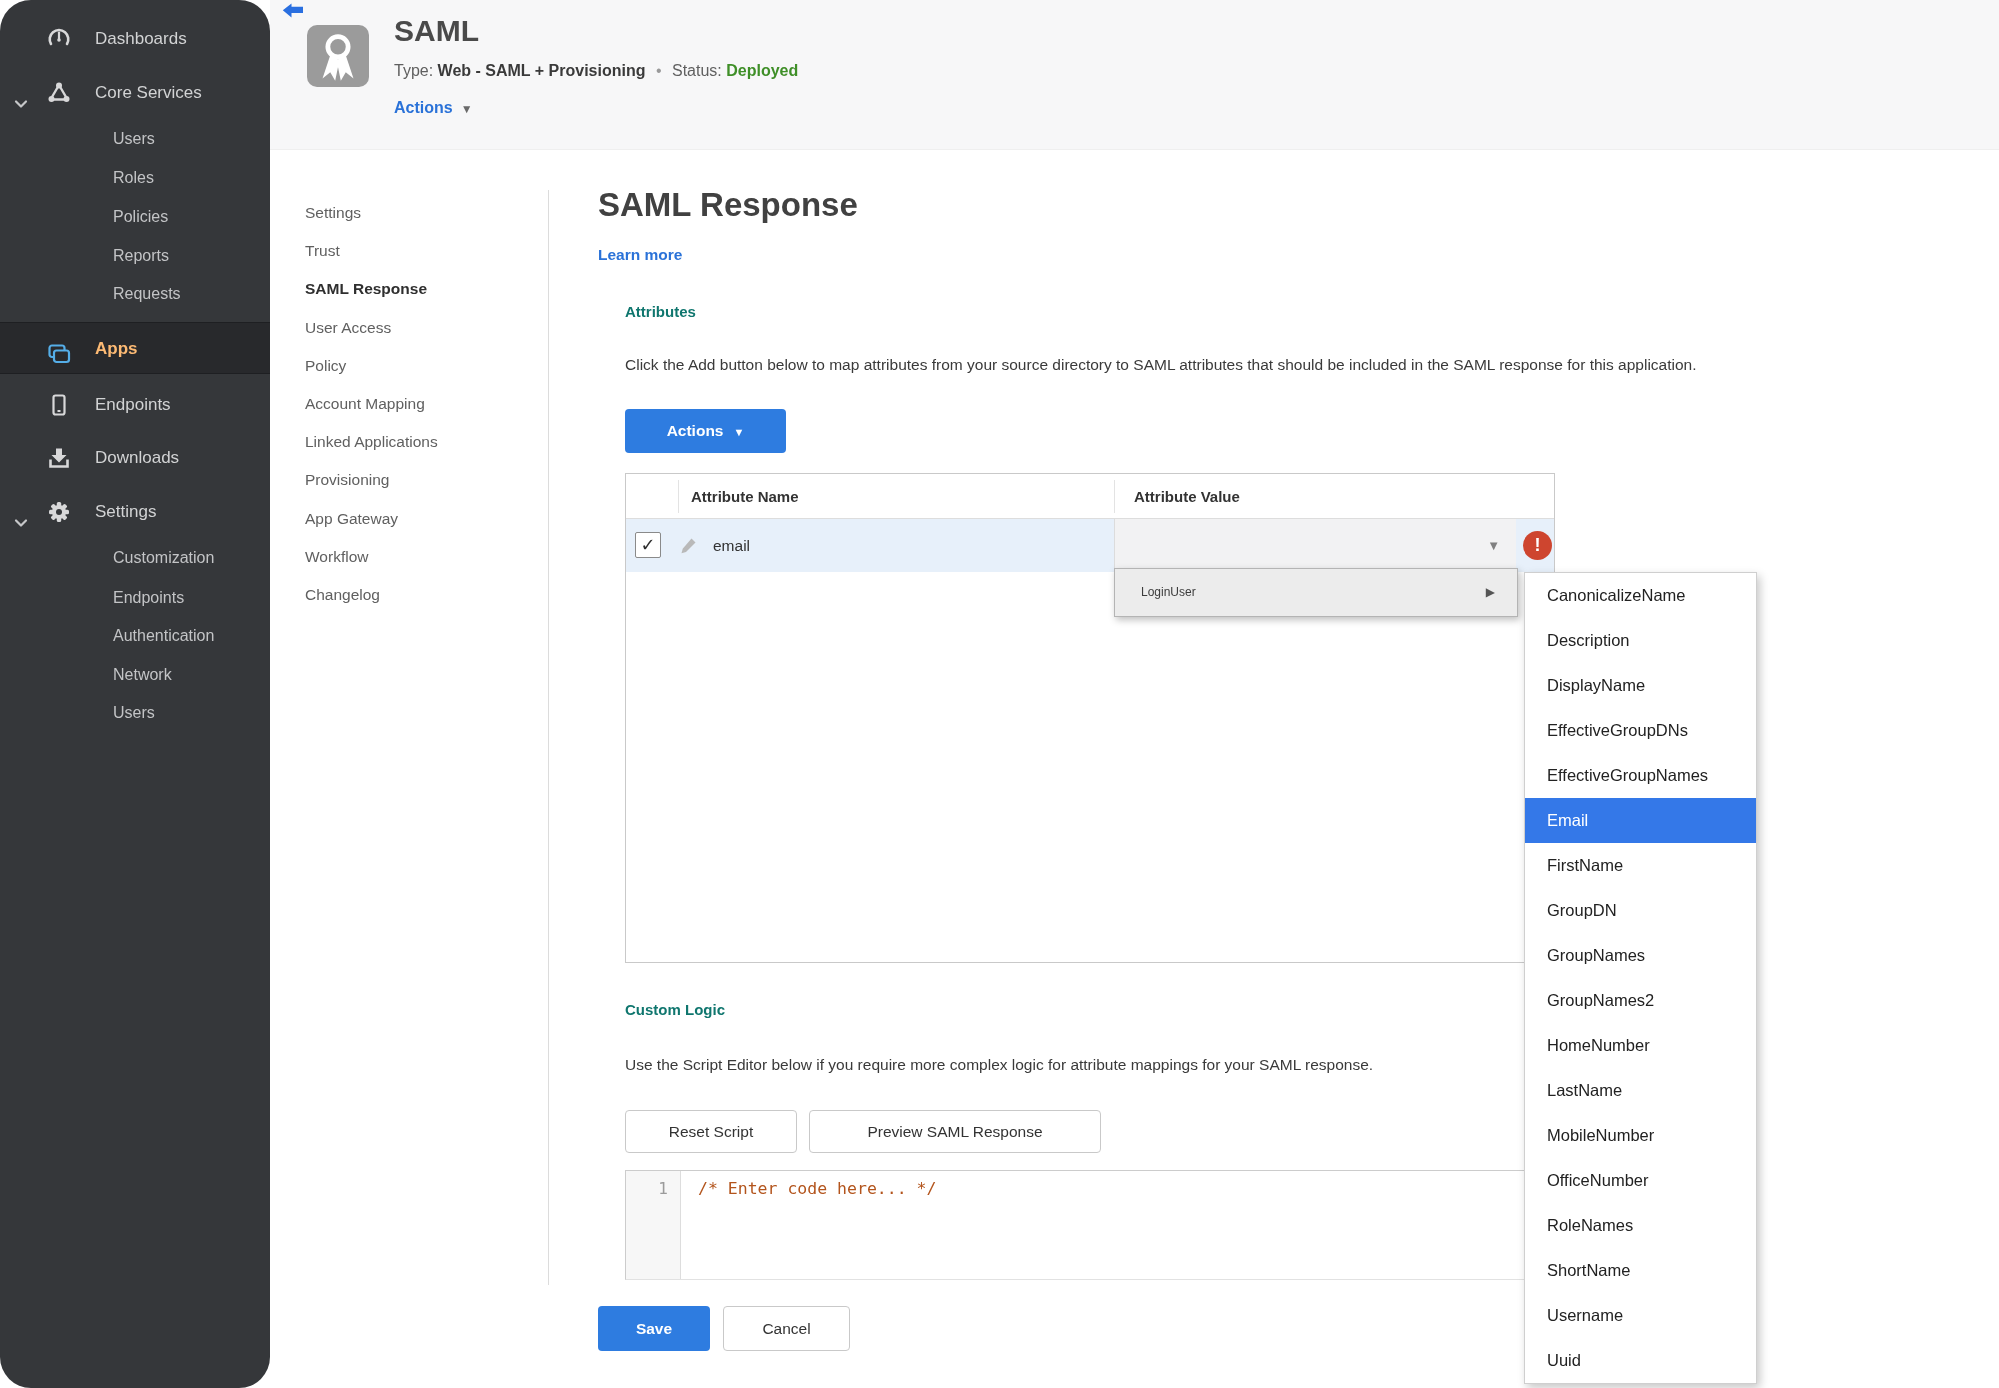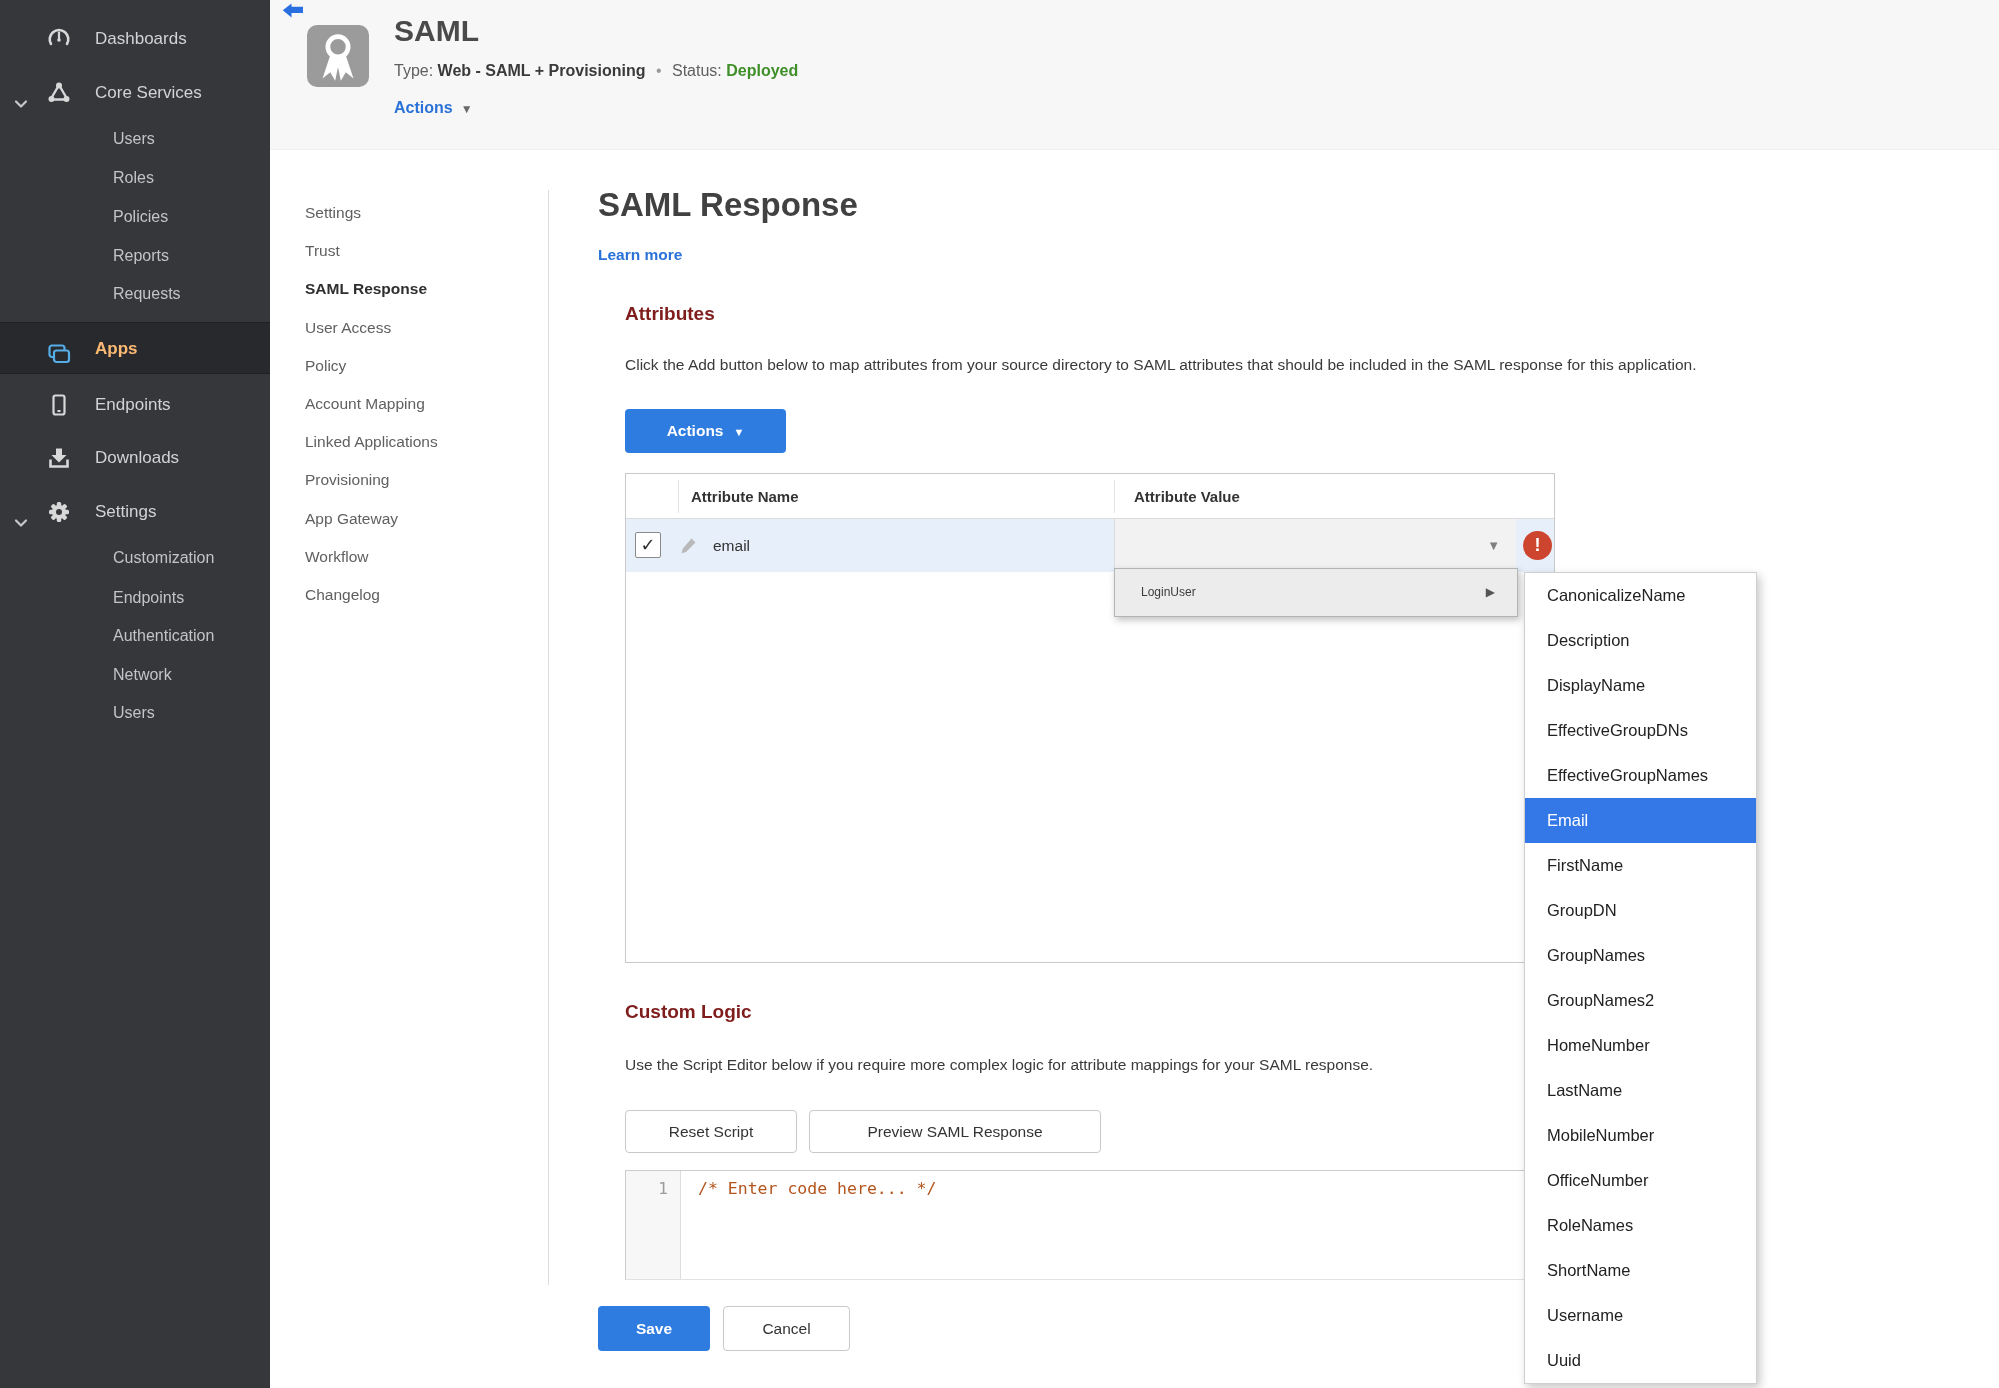--- a/index.html
+++ b/index.html
@@ -2,21 +2,21 @@
 <html><head>
 <meta charset="utf-8">
 <style>
   * { margin:0; padding:0; box-sizing:border-box; }
   html,body { background:#ffffff; }
   body { font-family:"Liberation Sans", sans-serif; }
   .stage { position:relative; width:1999px; height:1388px; background:#ffffff; overflow:hidden; }
   .abs { position:absolute; }
 
   
-  .sidebar { position:absolute; left:0; top:0; width:270px; height:1388px; background:#35373a; z-index:5; }
+  .sidebar { position:absolute; left:0; top:0; width:270px; height:1388px; background:#35373a; z-index:5;border-radius:31px; }
   .nav-item { position:absolute; left:0; width:270px; height:38px; line-height:38px; color:#d2d3d4; font-size:17px; cursor:pointer; }
   .nav-item .nav-icon { position:absolute; left:46px; top:6px; width:26px; height:26px; }
   .nav-item .chev { position:absolute; left:14px; top:13px; width:14px; height:14px; }
   .nav-item .nav-label { position:absolute; left:95px; white-space:nowrap; }
   .nav-sub { position:absolute; left:113px; width:157px; height:38px; line-height:38px; color:#c3c4c6; font-size:16px; white-space:nowrap; cursor:pointer; }
   .nav-active { height:52px; line-height:52px; background:#28292c; border-top:1px solid #1e1f22; border-bottom:1px solid #1e1f22; }
   .nav-active .nav-label { color:#fdba74; font-weight:bold; }
   .nav-active .nav-icon { top:13px; }
 
   
@@ -33,21 +33,21 @@
 
   
   .subnav { position:absolute; left:305px; top:194px; width:235px; }
   .subnav-item { height:38.2px; line-height:38.2px; font-size:15.5px; color:#606060; cursor:pointer; white-space:nowrap; }
   .subnav-item.active { color:#2f2f2f; font-weight:bold; }
   .vdivider { position:absolute; left:548px; top:190px; width:1px; height:1095px; background:#dcdcdc; }
 
   
   .h1 { position:absolute; left:598px; top:186px; font-size:33px; font-weight:bold; color:#414141; }
   .learn-more { position:absolute; left:598px; top:246px; font-size:15.5px; font-weight:bold; color:#2a72d8; cursor:pointer; }
-  .h2 { font-size:19px; font-weight:bold; color:#7f1d1d; }
+  .h2 { font-size:15px; font-weight:bold; color:#0f766e; }
   .para { font-size:15.5px; color:#3a3a3a; }
   .btn-blue { background:#2e7ce0; color:#ffffff; font-weight:bold; font-size:15.5px; border:none; border-radius:4px; cursor:pointer; font-family:"Liberation Sans", sans-serif; }
   .btn-white { background:#ffffff; color:#333333; font-size:15.5px; border:1px solid #c9c9c9; border-radius:4px; cursor:pointer; font-family:"Liberation Sans", sans-serif; }
   .caret { font-size:11px; margin-left:10px; }
 
   
   .attr-table { position:absolute; left:625px; top:473px; width:930px; height:490px; border:1px solid #c9c9c9; background:#ffffff; }
   .attr-thead { position:absolute; left:0; top:0; width:100%; height:45px; border-bottom:1px solid #dddddd; }
   .th { position:absolute; top:0; height:45px; line-height:45px; font-size:15px; font-weight:bold; color:#333333; }
   .th-sep { position:absolute; top:6px; width:1px; height:33px; background:#e3e3e3; }

